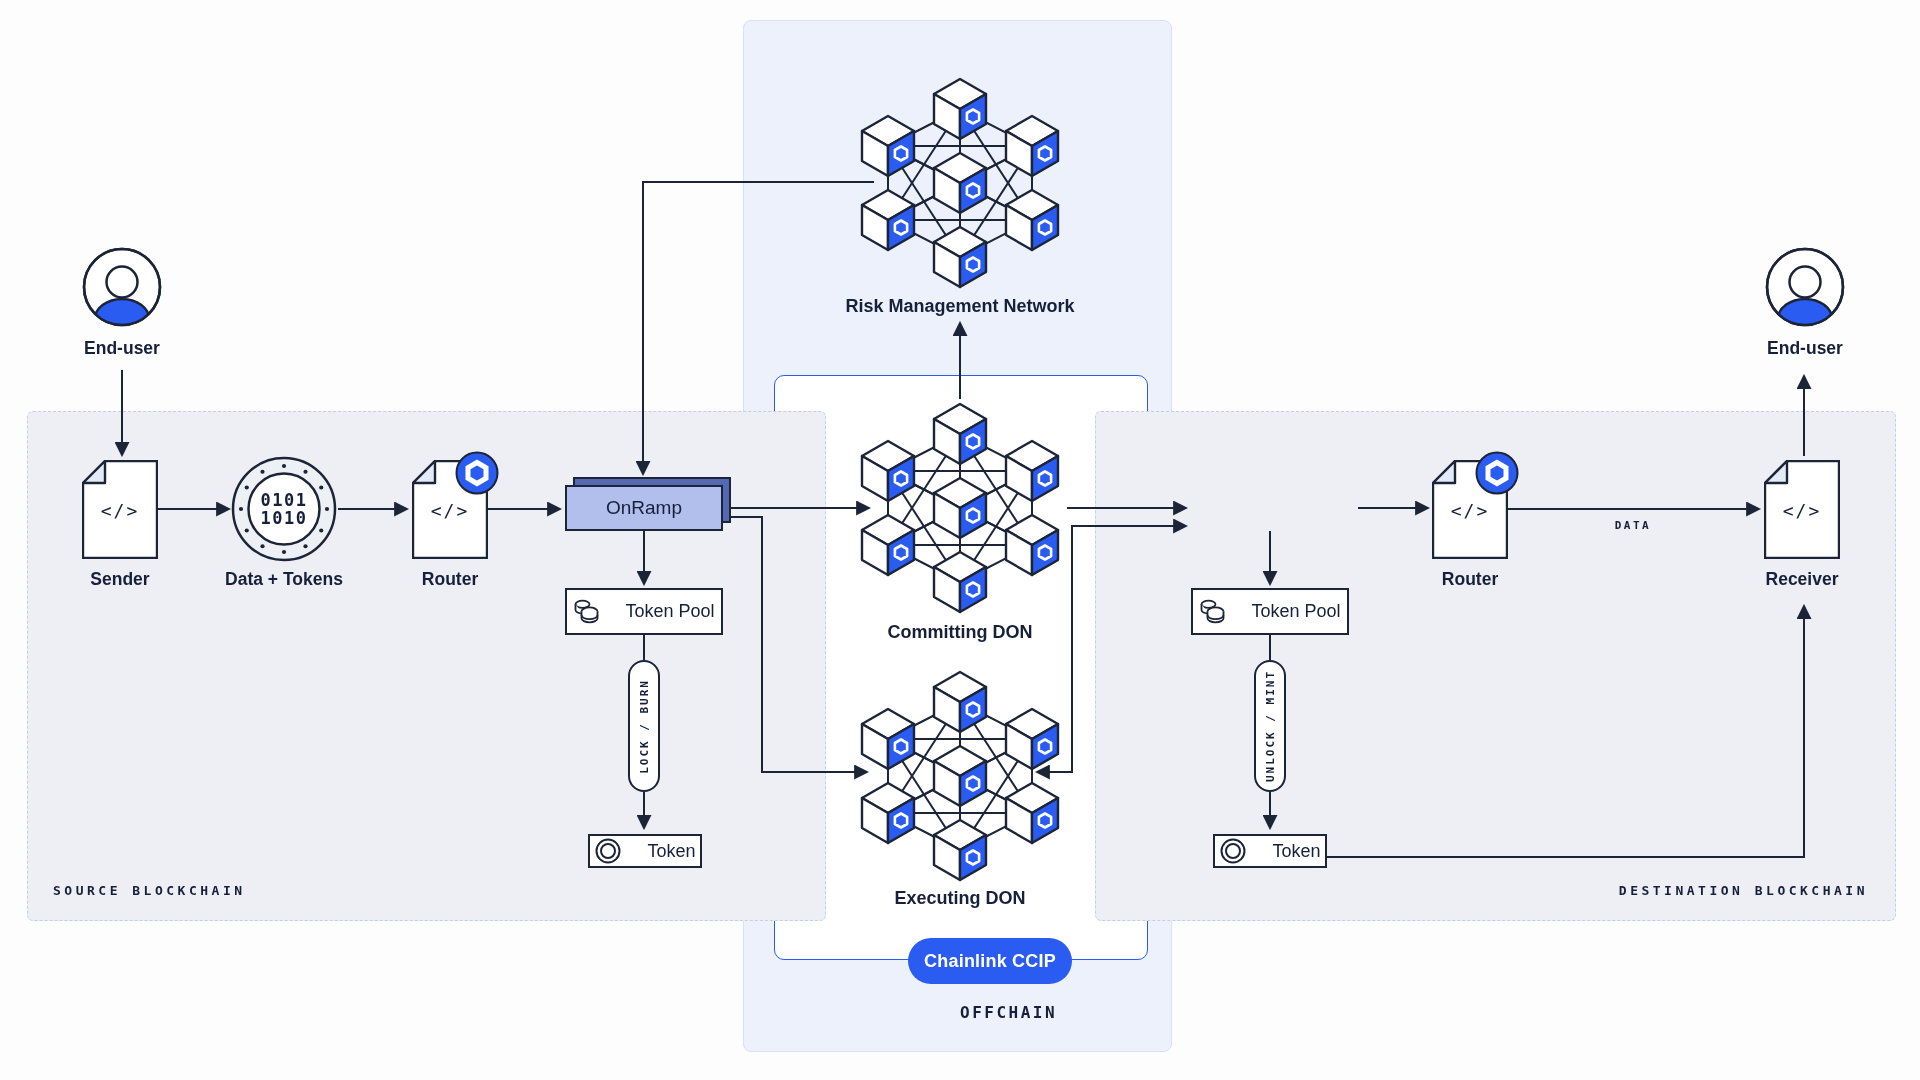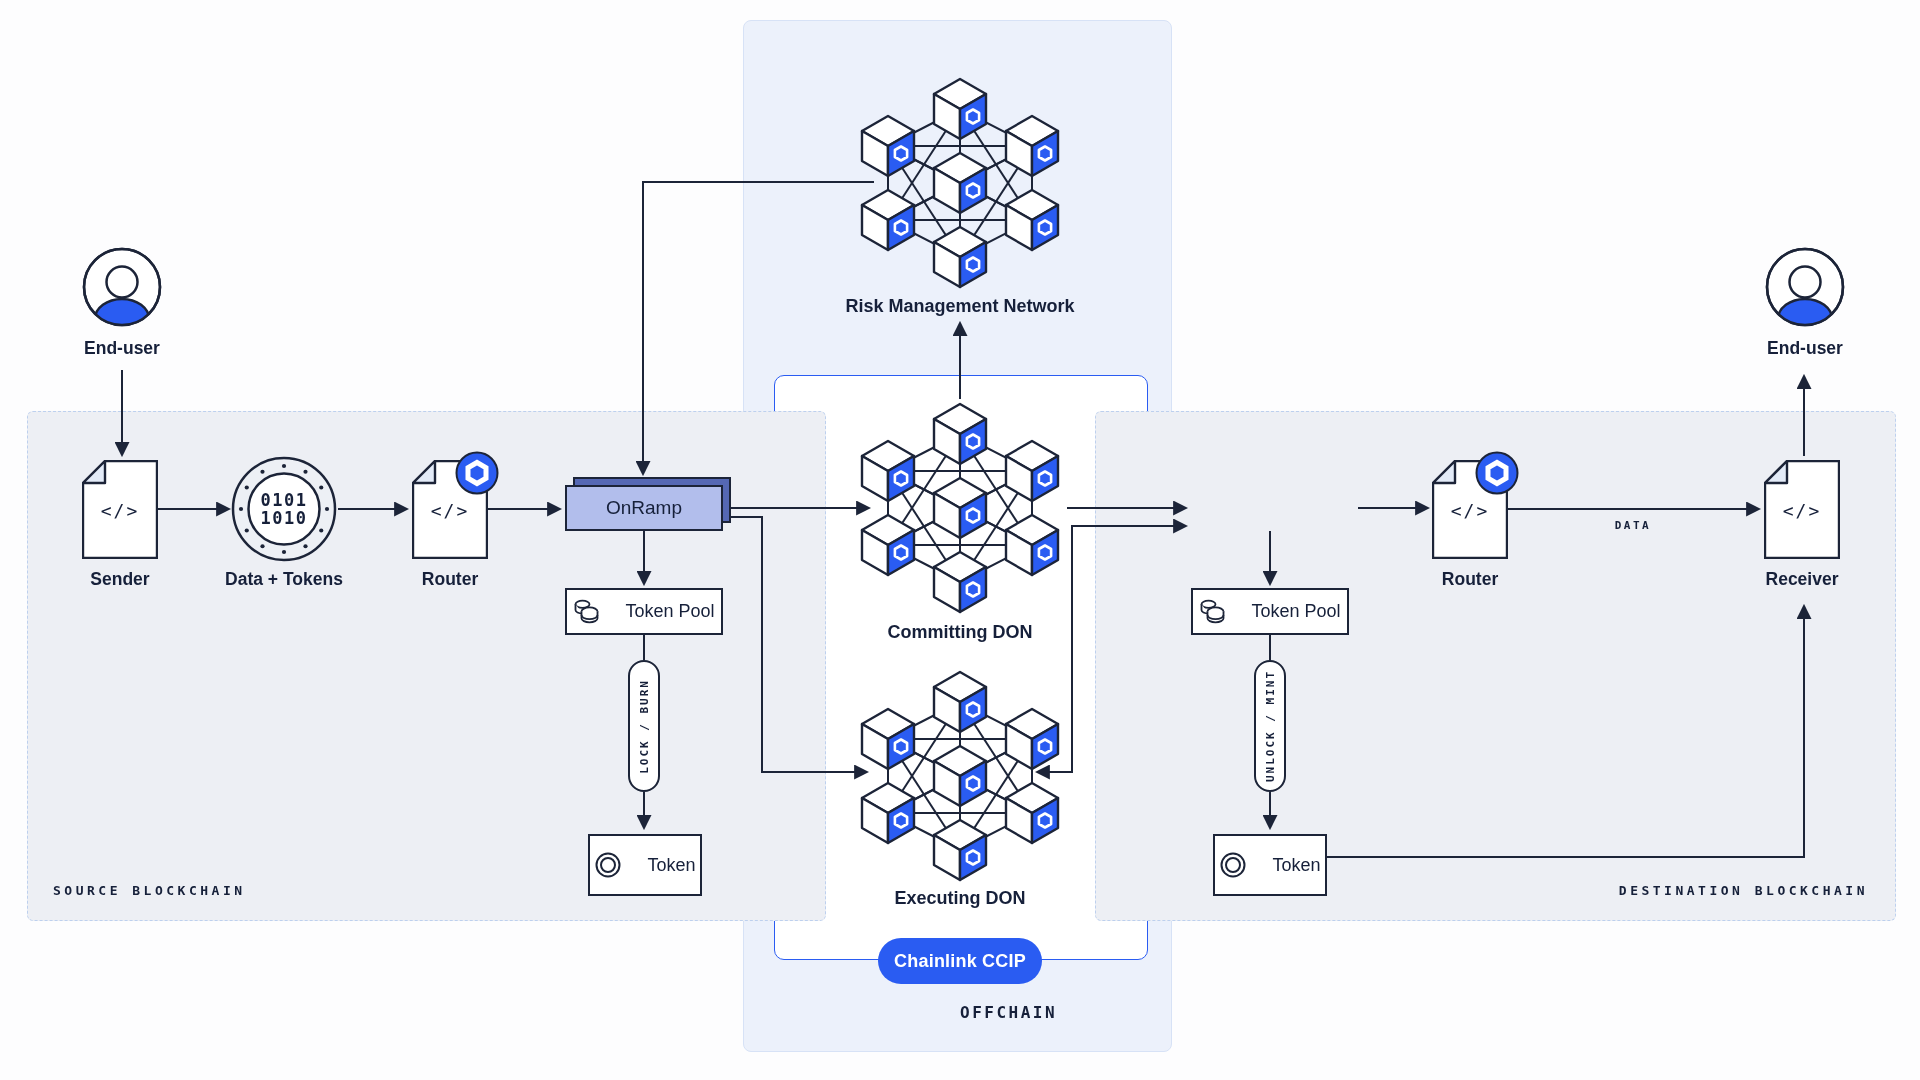--- a/index.html
+++ b/index.html
@@ -28,26 +28,26 @@
   #wires{left:0;top:0;z-index:3;pointer-events:none}
   .node-label{font-size:17.5px;font-weight:600;color:var(--ink);white-space:nowrap;z-index:4}
   .center-label{transform:translateX(-50%);text-align:left}
 
   .ramp{z-index:4;width:166px;height:54px}
   .ramp .shadow{position:absolute;left:8px;top:0;width:158px;height:46px;background:var(--ramp-shadow);border:2px solid var(--line)}
   .ramp .main{position:absolute;left:0;top:8px;width:158px;height:46px;background:var(--ramp-fill);border:2px solid var(--line);display:flex;align-items:center;justify-content:center;font-size:19px;font-weight:500}
 
   .box{z-index:4;background:#fff;border:2px solid var(--line);display:flex;align-items:center;justify-content:center;gap:25px;font-size:18px;font-weight:500}
   .pool{width:158px;height:47px}
-  .tok{width:114px;height:62px}
+  .tok{width:114px;height:34px}
 
   .pill{z-index:4;width:32px;height:132px;background:#fff;border:2px solid var(--line);border-radius:16px;display:flex;align-items:center;justify-content:center}
   .pill span{writing-mode:vertical-rl;transform:rotate(180deg);font-family:"DejaVu Sans Mono",monospace;font-weight:bold;font-size:11px;letter-spacing:2px;color:var(--ink);white-space:nowrap}
 
-  .ccip-pill{left:878px;top:938px;width:164px;height:46px;background:var(--accent);border-radius:23px;color:#fff;display:flex;align-items:center;justify-content:center;font-size:18px;font-weight:600;z-index:5;letter-spacing:.2px}
+  .ccip-pill{left:908px;top:938px;width:164px;height:46px;background:var(--accent);border-radius:23px;color:#fff;display:flex;align-items:center;justify-content:center;font-size:18px;font-weight:600;z-index:5;letter-spacing:.2px}
 
   .don-mesh{width:216px;height:216px;z-index:4}
   .doc-wrap{z-index:4}
   .badge{position:absolute;z-index:5}
   svg text{font-family:"DejaVu Sans Mono",monospace;fill:var(--ink)}
 </style>
 </head>
 <body>
 
 <div id="stage">

